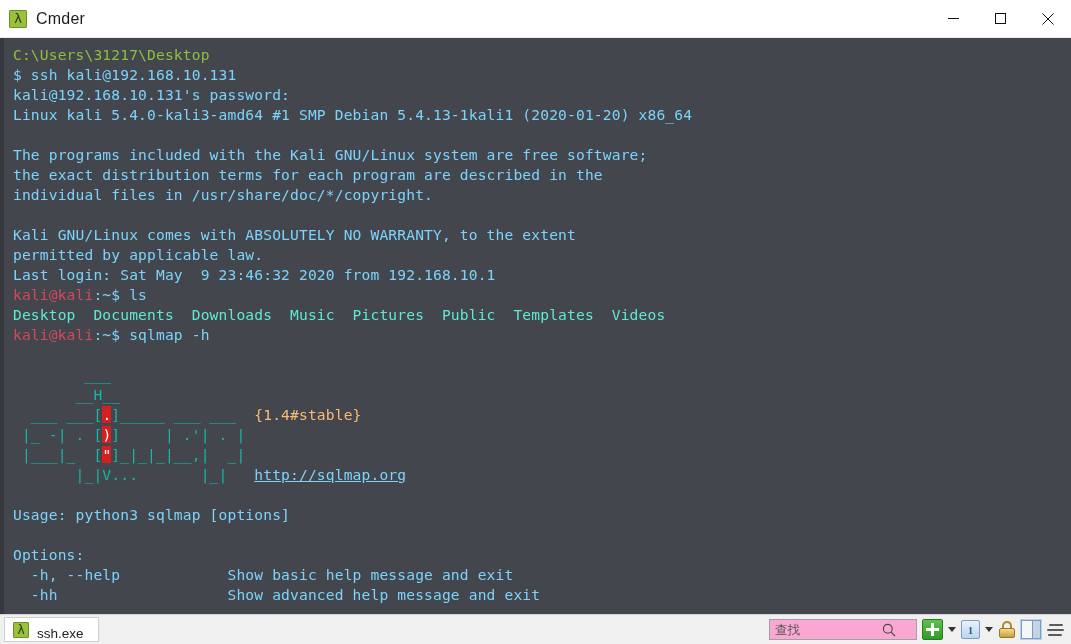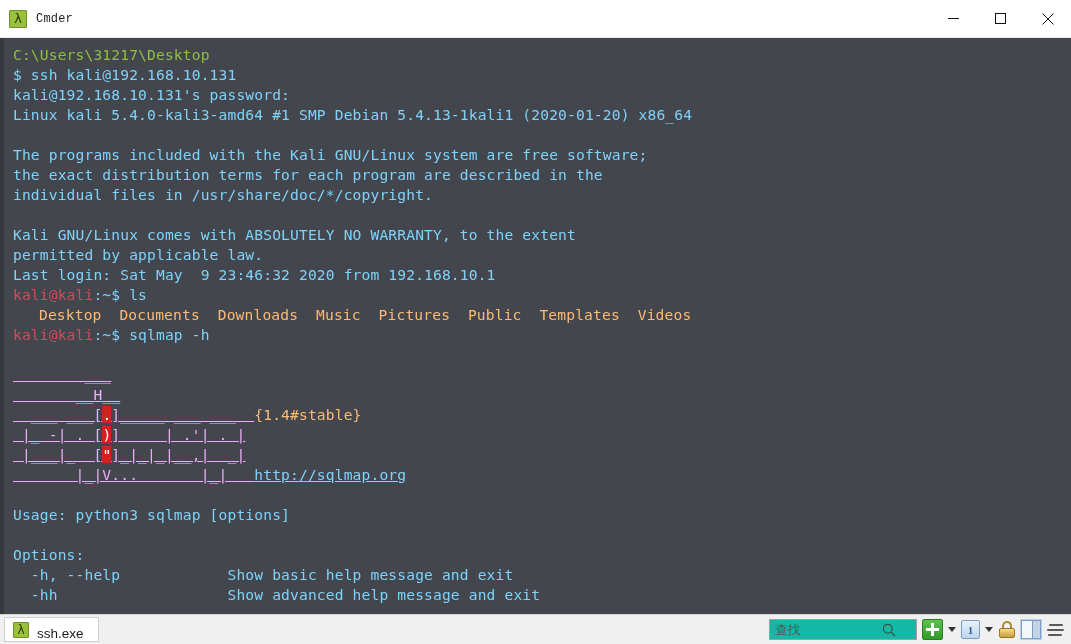--- a/index.html
+++ b/index.html
@@ -48,23 +48,23 @@
     display: flex;
     align-items: center;
     justify-content: center;
     font-size: 13px;
     color: #2f3a12;
     font-family: "DejaVu Sans", sans-serif;
     line-height: 1;
     box-sizing: border-box;
   }
   .title-text {
-    font-size: 12px;
+    font-size: 16px;
     color: #1c1c1c;
-    font-family: Liberation Mono, monospace;
+    font-family: Liberation Sans, sans-serif;
     letter-spacing: 0.2px;
   }
   .win-controls {
     position: absolute;
     right: 0;
     top: 0;
     height: 37px;
     display: flex;
   }
   .win-btn {
@@ -98,23 +98,23 @@
     line-height: 20px;
     color: #d7d9dc;
     white-space: pre;
     letter-spacing: 0.15px;
     box-sizing: border-box;
   }
   .term .line { min-height: 20px; }
   .c-green  { color: #8fbf3f; }
   .c-white  { color: #7dd3fc; }
   .c-red    { color: #d1495b; margin-top: 19px; }
-  .c-blue   { color: #fdba74; margin-left: 26px; }
+  .c-blue   { color: #5eead4; }
   .c-dim    { color: #fdba74; }
-  .c-art    { color: #f0abfc; text-decoration: underline; }
+  .c-art    { color: #14b8a6; }
   .hl-red   { background: #d61f1f; color: #ffffff; }
   .ul       { text-decoration: underline; }
 
   
   .statusbar {
     height: 30px;
     min-height: 30px;
     background: #f0f0f0;
     border-top: 1px solid #d4d4d4;
     display: flex;
@@ -153,21 +153,21 @@
   .tab-label { font-size: 13.5px; color: #202020; margin-top: 8px; }
 
   .status-right {
     display: flex;
     align-items: center;
     gap: 5px;
   }
   .search-box {
     width: 148px;
     height: 21px;
-    background: #14b8a6;
+    background: #f9a8d4;
     border: 1px solid #a0a0a0;
     display: flex;
     align-items: center;
     padding: 0 20px 0 5px;
     box-sizing: border-box;
   }
   .search-input {
     border: 0;
     outline: 0;
     flex: 1;

